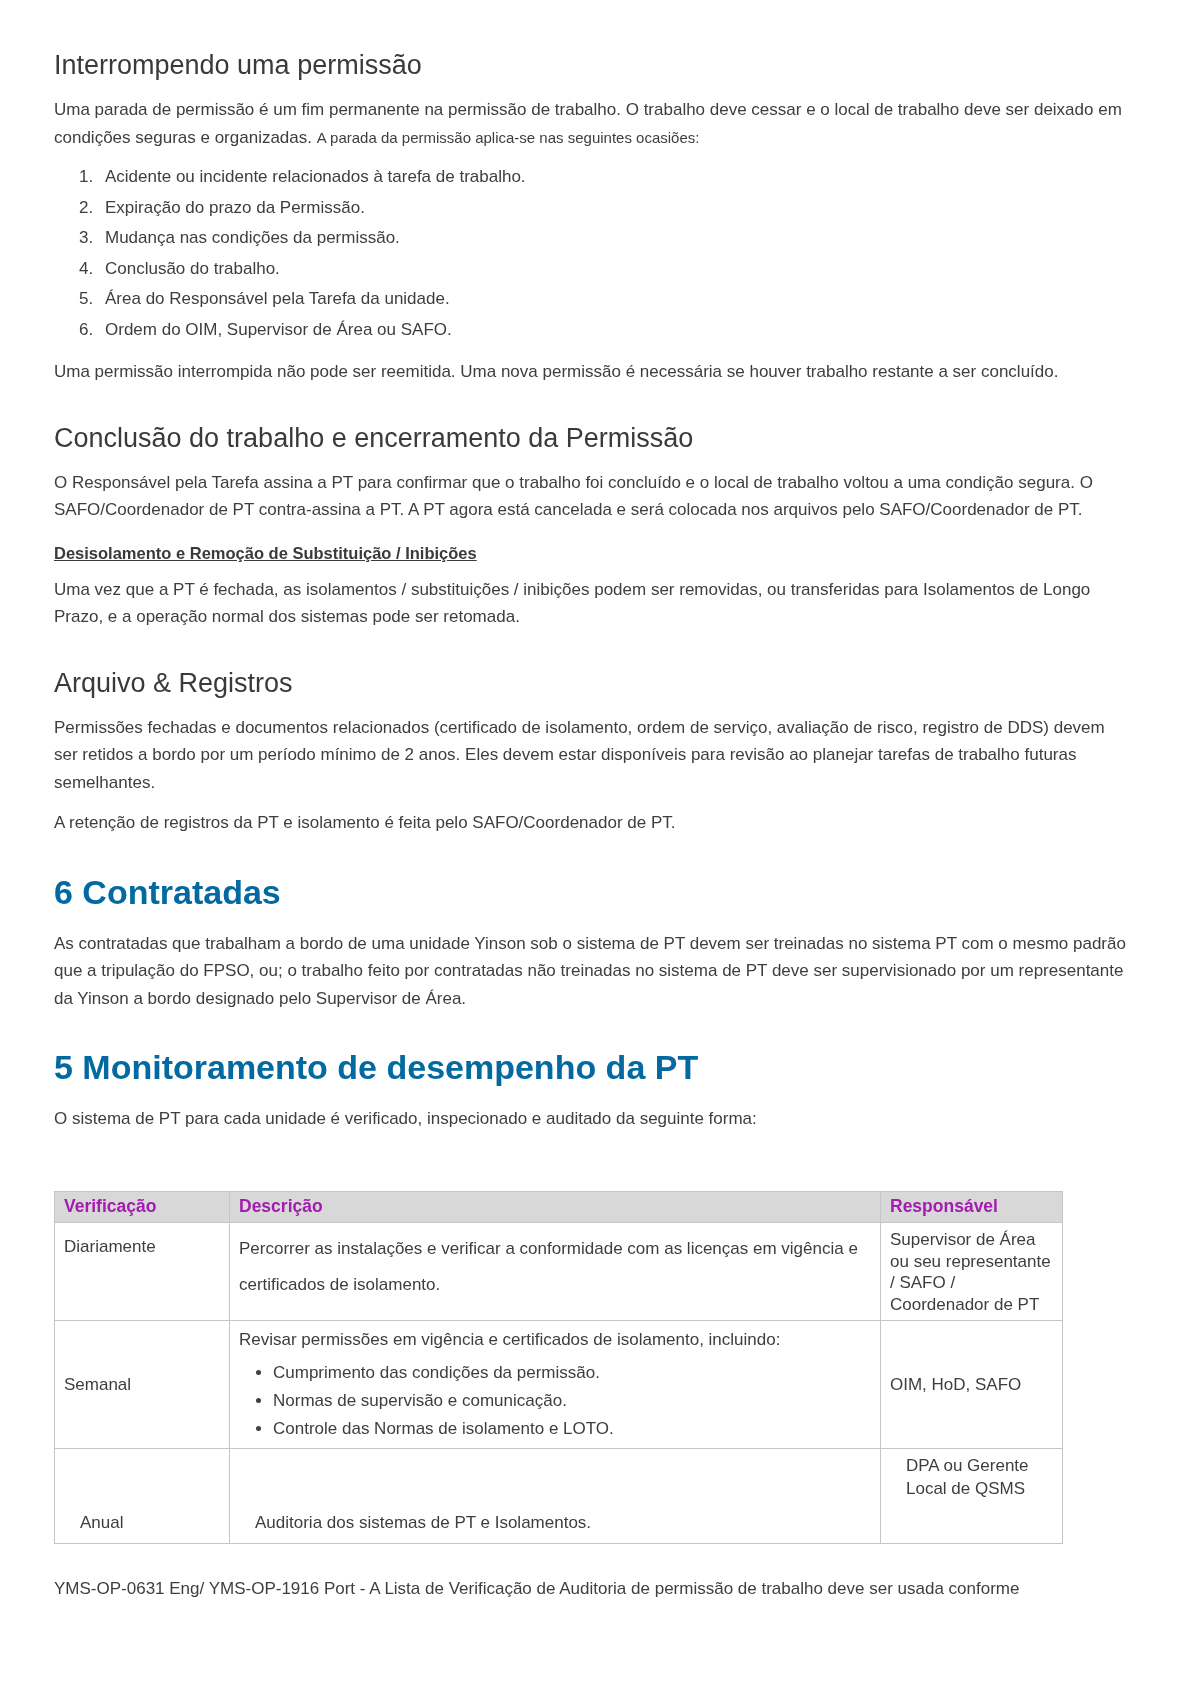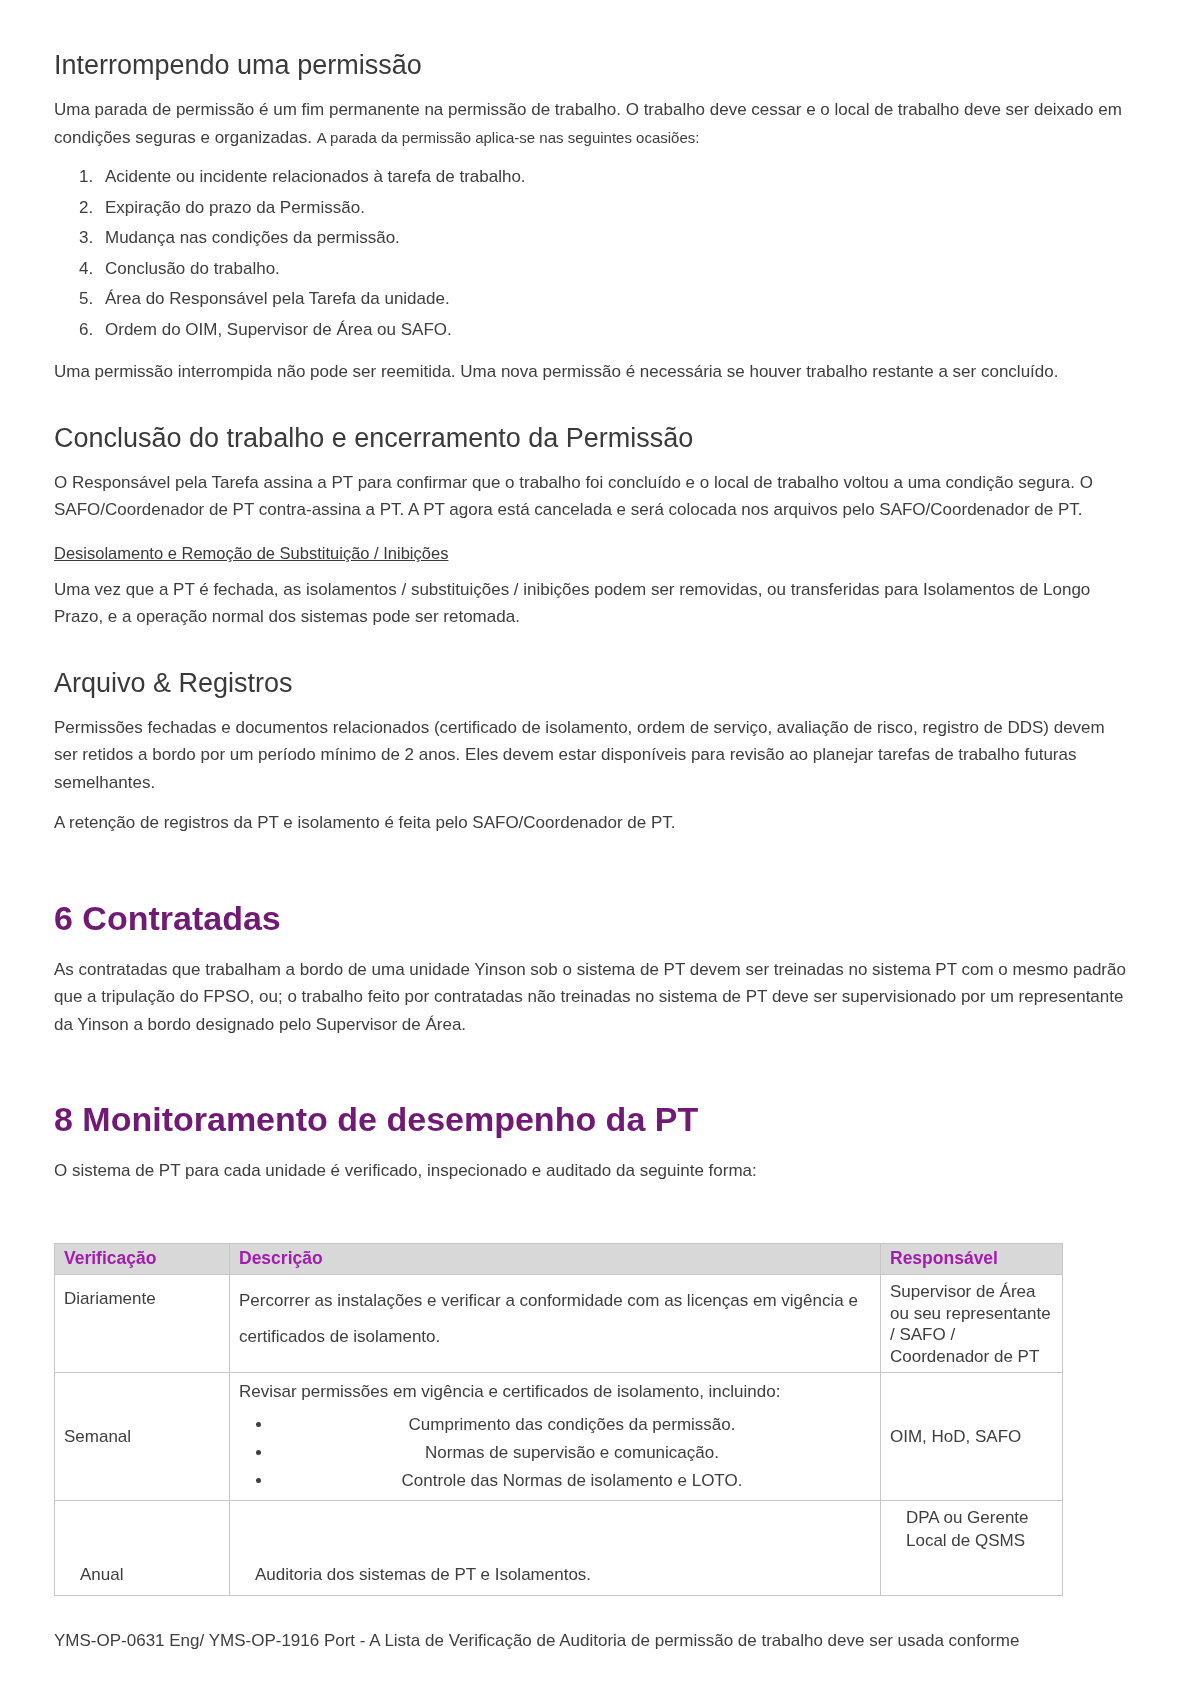--- a/index.html
+++ b/index.html
@@ -27,30 +27,30 @@
   .section-heading.first { margin-top:4px; }
   ol.occasions {
     margin:2px 0 16px 0;
     padding-left:44px;
     font-size:17px;
     color:#3e3e3e;
   }
   ol.occasions li { padding-left:7px; margin-bottom:5px; line-height:1.5; }
   .sub-heading {
     font-size:16.5px;
-    font-weight:400;
+    font-weight:700;
     text-decoration:underline;
     color:#3a3a3a;
     margin:20px 0 13px;
   }
   .chapter-heading {
     font-size:34px;
     font-weight:700;
-    color:#701a75;
-    margin:62px 0 18px;
+    color:#0369a1;
+    margin:36px 0 18px;
   }
   table.monitor {
     width:1008px;
     border-collapse:collapse;
     table-layout:fixed;
     margin-top:58px;
   }
   .monitor th, .monitor td {
     border:1px solid #c6c6c6;
     font-size:17px;
@@ -68,21 +68,21 @@
   }
   tr.row-daily td { vertical-align:top; height:98px; }
   tr.row-daily td.desc { line-height:2.1; padding-top:8px; }
   tr.row-daily td.resp { line-height:1.28; padding-top:6px; }
   tr.row-daily td.verif { padding-top:14px; }
   tr.row-weekly td { height:106px; }
   tr.row-weekly td.verif { vertical-align:middle; }
   tr.row-weekly td.desc { vertical-align:top; padding-top:6px; line-height:1.5; }
   tr.row-weekly td.resp { vertical-align:middle; }
   .monitor ul { list-style:disc; margin:9px 0 0 34px; }
-  .monitor ul li { margin-bottom:3px; line-height:1.45;text-align:center; }
+  .monitor ul li { margin-bottom:3px; line-height:1.45; }
   tr.row-annual td { height:95px;padding-left:25px; }
   tr.row-annual td.verif { vertical-align:bottom; padding-bottom:10px; }
   tr.row-annual td.desc { vertical-align:bottom; padding-bottom:10px; }
   tr.row-annual td.resp { vertical-align:top; padding-top:6px; line-height:1.35; }
   .footer-note { font-size:17px; line-height:1.5; margin-top:32px; color:#3e3e3e; }
 </style>
 </head>
 <body>
 
 <div class="page">
@@ -114,21 +114,21 @@
   <h2 class="section-heading">Arquivo &amp; Registros</h2>
 
   <p class="body">Permissões fechadas e documentos relacionados (certificado de isolamento, ordem de serviço, avaliação de risco, registro de DDS) devem ser retidos a bordo por um período mínimo de 2 anos. Eles devem estar disponíveis para revisão ao planejar tarefas de trabalho futuras semelhantes.</p>
 
   <p class="body">A retenção de registros da PT e isolamento é feita pelo SAFO/Coordenador de PT.</p>
 
   <h1 class="chapter-heading">6 Contratadas</h1>
 
   <p class="body">As contratadas que trabalham a bordo de uma unidade Yinson sob o sistema de PT devem ser treinadas no sistema PT com o mesmo padrão que a tripulação do FPSO, ou; o trabalho feito por contratadas não treinadas no sistema de PT deve ser supervisionado por um representante da Yinson a bordo designado pelo Supervisor de Área.</p>
 
-  <h1 class="chapter-heading">8 Monitoramento de desempenho da PT</h1>
+  <h1 class="chapter-heading">5 Monitoramento de desempenho da PT</h1>
 
   <p class="body">O sistema de PT para cada unidade é verificado, inspecionado e auditado da seguinte forma:</p>
 
   <table class="monitor">
     <colgroup>
       <col style="width:175px">
       <col style="width:651px">
       <col style="width:182px">
     </colgroup>
     <thead>

